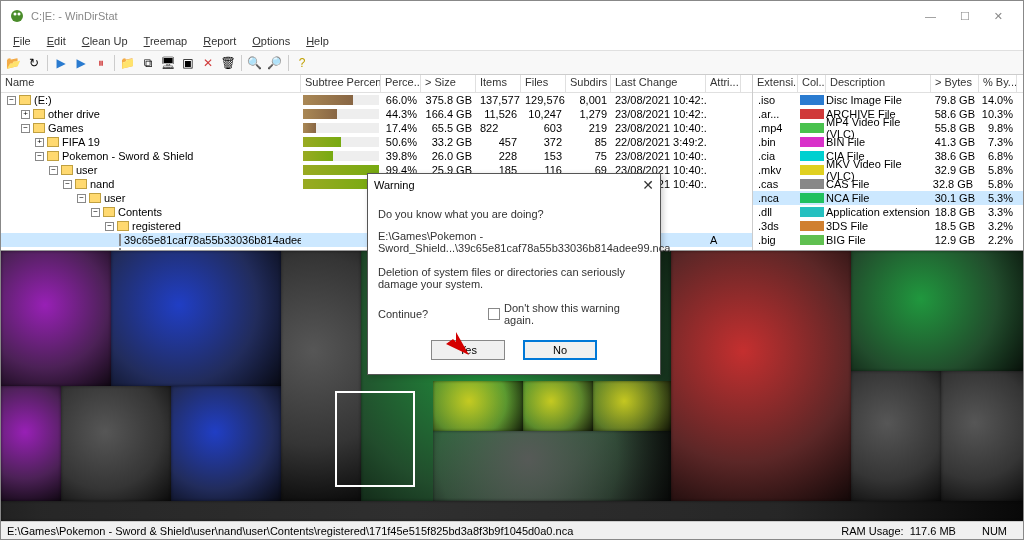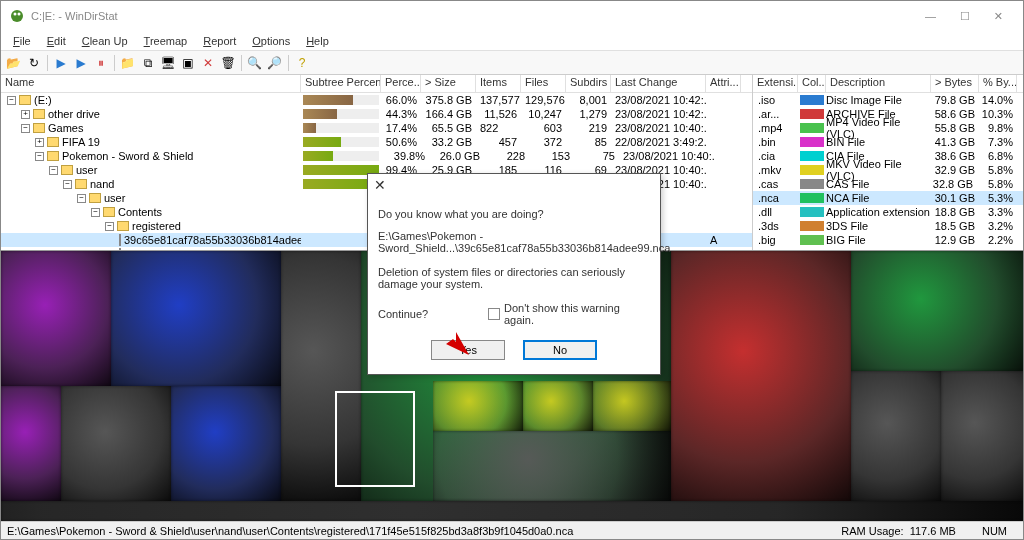--- a/index.html
+++ b/index.html
@@ -195,21 +195,21 @@
           <div class="tree-cell" style="width: 300px; padding-left: 34px;">
             <span class="expander">−</span>
             <span class="folder"></span>
             <span>Pokemon - Sword &amp; Shield</span>
           </div>
           <div style="width: 80px;">
             <div class="bar-cell">
               <div class="bar-fill " style="width:39.8%"></div>
             </div>
           </div>
-          <div style="width: 40px; text-align: right; padding-right: 4px; margin-left: 8px;">39.8%</div>
+          <div style="width: 40px; text-align: right; padding-right: 4px;">39.8%</div>
           <div style="width: 55px; text-align: right; padding-right: 4px; padding-left: 4px; overflow: hidden;">26.0 GB</div>
           <div style="width: 45px; text-align: right; padding-right: 4px; padding-left: 4px; overflow: hidden;">228</div>
           <div style="width: 45px; text-align: right; padding-right: 4px; padding-left: 4px; overflow: hidden;">153</div>
           <div style="width: 45px; text-align: right; padding-right: 4px; padding-left: 4px; overflow: hidden;">75</div>
           <div style="width: 95px; text-align: left; padding-right: 4px; padding-left: 4px; overflow: hidden;">23/08/2021 10:40:...</div>
           <div style="width: 35px; text-align: left; padding-right: 4px; padding-left: 4px; overflow: hidden;"></div>
         </div>
         <div class="row">
           <div class="tree-cell" style="width: 300px; padding-left: 48px;">
             <span class="expander">−</span>
@@ -459,20 +459,21 @@
 
 <div class="statusbar">
   <span class="path">E:\Games\Pokemon - Sword &amp; Shield\user\nand\user\Contents\registered\171f45e515f825bd3a8f3b9f1045d0a0.nca</span>
   <span>RAM Usage:</span>
   <span style="margin:0 4px 0 6px">117.6 MB</span>
   <span style="margin:0 10px 0 22px">NUM</span>
 </div>
 
 <div class="dialog">
   <div class="dialog-title">
+    <span class="t">Warning</span>
     <span class="close">✕</span>
   </div>
   <div class="dialog-body">
     <p>Do you know what you are doing?</p>
     <p style="margin-top:10px">E:\Games\Pokemon - Sword_Shield...\39c65e81caf78a55b33036b814adee99.nca</p>
     <p style="margin-top:12px">Deletion of system files or directories can seriously damage your system.</p>
     <div style="display:flex;margin-top:12px;align-items:center;gap:60px">
       <span>Continue?</span>
       <label class="checkbox">
         <span class="box"></span>

